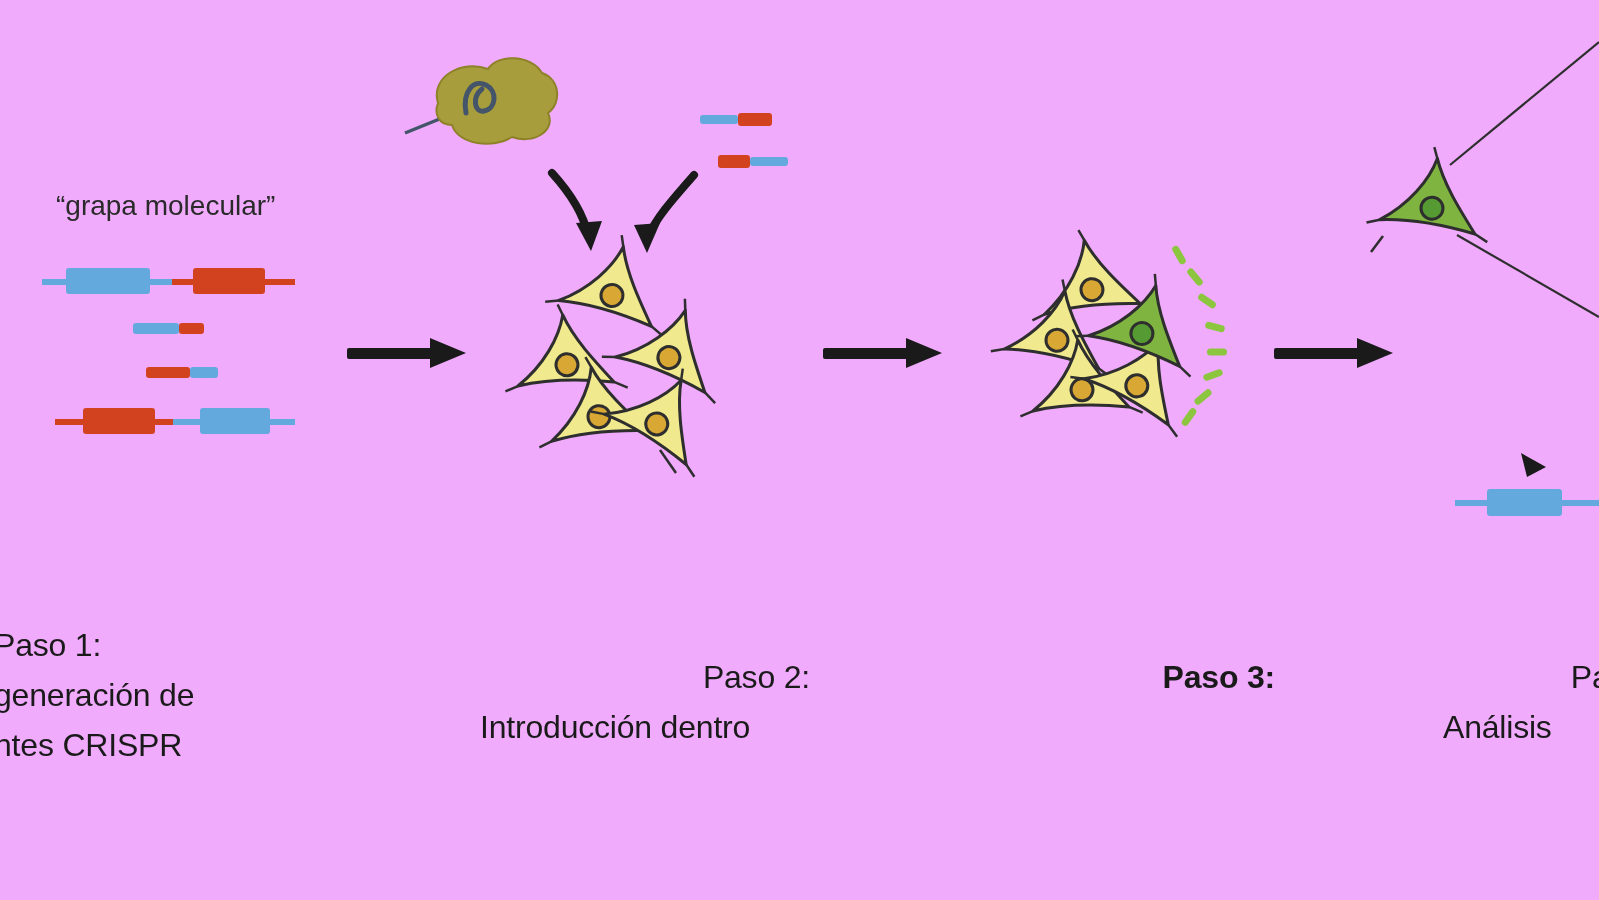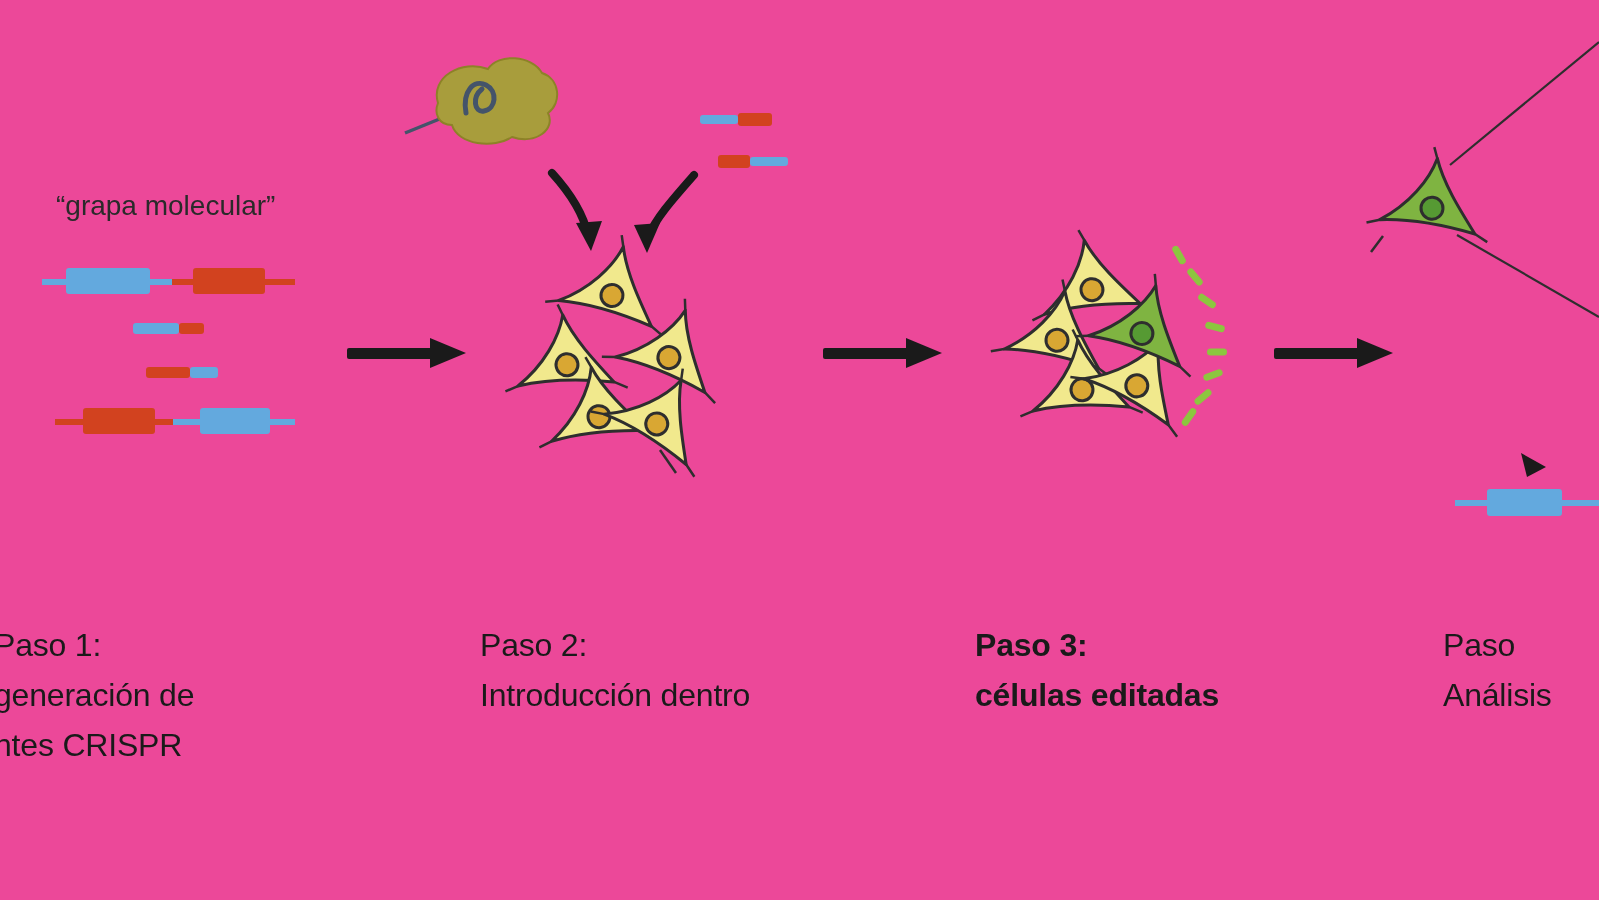--- a/index.html
+++ b/index.html
@@ -1,37 +1,37 @@
 <!DOCTYPE html>
 <html><head>
 <meta charset="utf-8">
 <style>
   html,body{margin:0;padding:0;background:#ffffff;}
   .canvas{
     position:relative;
     width:1599px;height:900px;
-    background:#ec4899;
+    background:#f0abfc;
     overflow:hidden;
     font-family:"Liberation Sans", sans-serif;
     color:#1a1a1a;
   }
   .abs{position:absolute;}
   .bar{position:absolute;}
   .blue{background:#63A9DE;}
   .red{background:#D2421F;}
   .rrect{border-radius:3px;}
   .cap{
     position:absolute;
     font-size:32px;
     line-height:50px;
     color:#1a1a1a;
     letter-spacing:-0.2px;
   }
   .cap .line{white-space:nowrap;}
-  .cap .center{text-align:left;}
+  .cap .center{text-align:right;margin-top:32px;}
   .grapa{
     position:absolute;
     left:56px;top:190px;
     font-size:28px;
     color:#2a2a2a;
   }
   svg{display:block;overflow:visible;}
 </style>
 </head>
 <body>
@@ -169,21 +169,20 @@
     <div class="line">ntes CRISPR</div>
   </div>
 
   <div class="cap" style="left:480px;top:620px;width:330px;">
     <div class="line center">Paso 2:</div>
     <div class="line">Introducción dentro</div>
   </div>
 
   <div class="cap" style="left:975px;top:620px;width:300px;font-weight:bold;">
     <div class="line center">Paso 3:</div>
-    <div class="line">células editadas</div>
   </div>
 
   <div class="cap" style="left:1443px;top:620px;width:200px;">
     <div class="line center">Paso</div>
     <div class="line">Análisis</div>
   </div>
 
 </div>
 
 </body></html>

